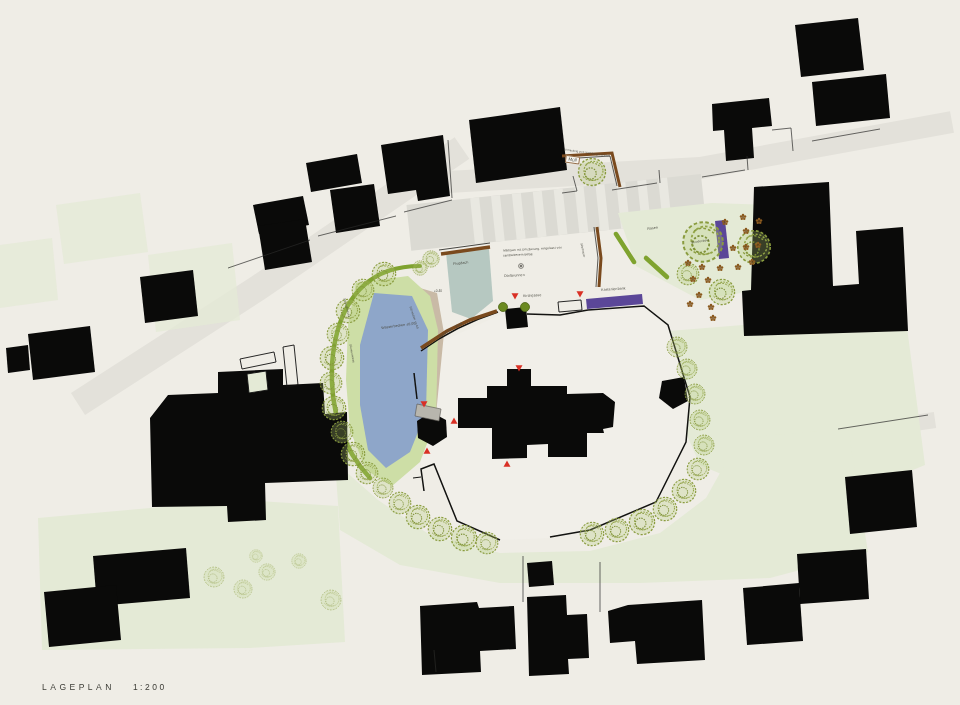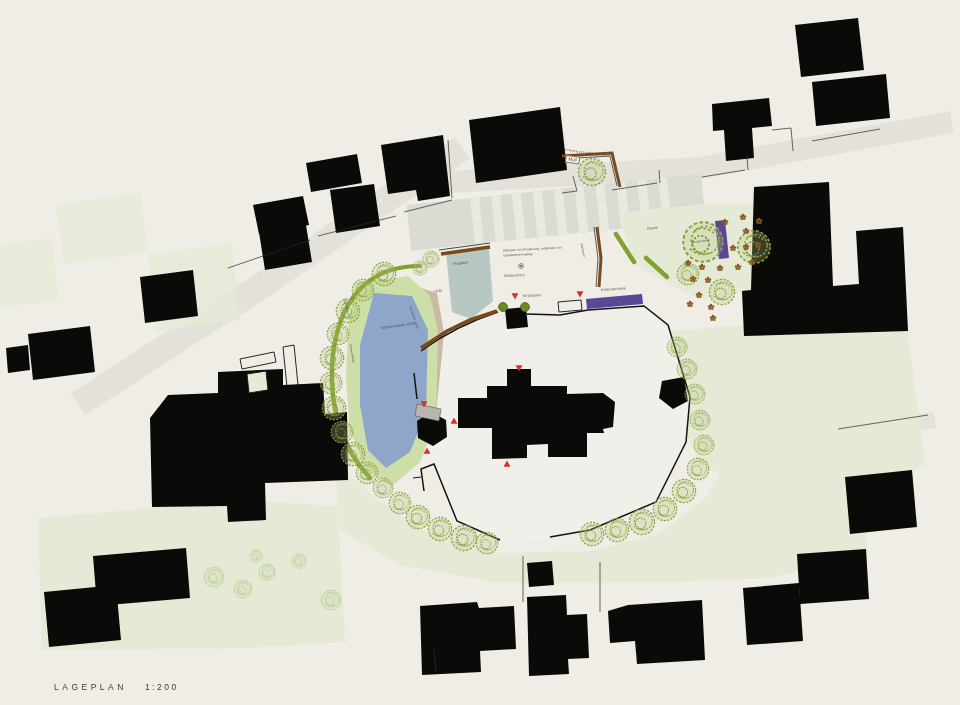--- a/index.html
+++ b/index.html
@@ -1,21 +1,21 @@
 <!DOCTYPE html>
 <html style="--background: #EFEDE6; --building: #0A0A09; --water: #8EA6C9; --basin: #B6C8C1; --lawn: #E4EAD6; --lawn-bright: #CDDEA6; --hedge: #7FA32F; --bench-wood: #7A4A1E; --bench-purple: #5B4798; --marker-red: #D93025; --sand: #C9BAA6; --road: #E3E1DA; --plaza: #F1EFE9;"><head>
 <meta charset="utf-8">
 <style>
   html,body{margin:0;padding:0;background:#EFEDE6;}
   .stage{position:relative;width:960px;height:705px;background:var(--background,#EFEDE6);overflow:hidden;font-family:"Liberation Sans",sans-serif;}
   svg{position:absolute;left:0;top:0;}
   .labels{position:absolute;left:0;top:0;width:960px;height:705px;pointer-events:none;}
   .lbl{position:absolute;font-size:7px;line-height:7px;color:#4a4a42;white-space:nowrap;transform-origin:0 0;letter-spacing:.2px;}
   .lbl.tiny{font-size:6px;line-height:6px;}
-  .plan-title{position:absolute;left:54px;top:682px;font-size:8.5px;letter-spacing:3.5px;color:#3c3c36;}
+  .plan-title{position:absolute;left:42px;top:682px;font-size:8.5px;letter-spacing:3.5px;color:#3c3c36;}
   .plan-title .scale{margin-left:18px;letter-spacing:2.5px;}
   .muell-box{position:absolute;left:566px;top:155px;width:17px;height:8px;border:0.7px solid #7A4A1E;background:#f7f5ef;font-size:6px;line-height:8px;text-align:center;color:#4a4a42;transform:rotate(8deg) scale(.75);transform-origin:0 0;}
 </style>
 </head>
 <body>
 
 <div class="stage">
 
 <svg width="960" height="705" viewBox="0 0 960 705">
   <defs>

